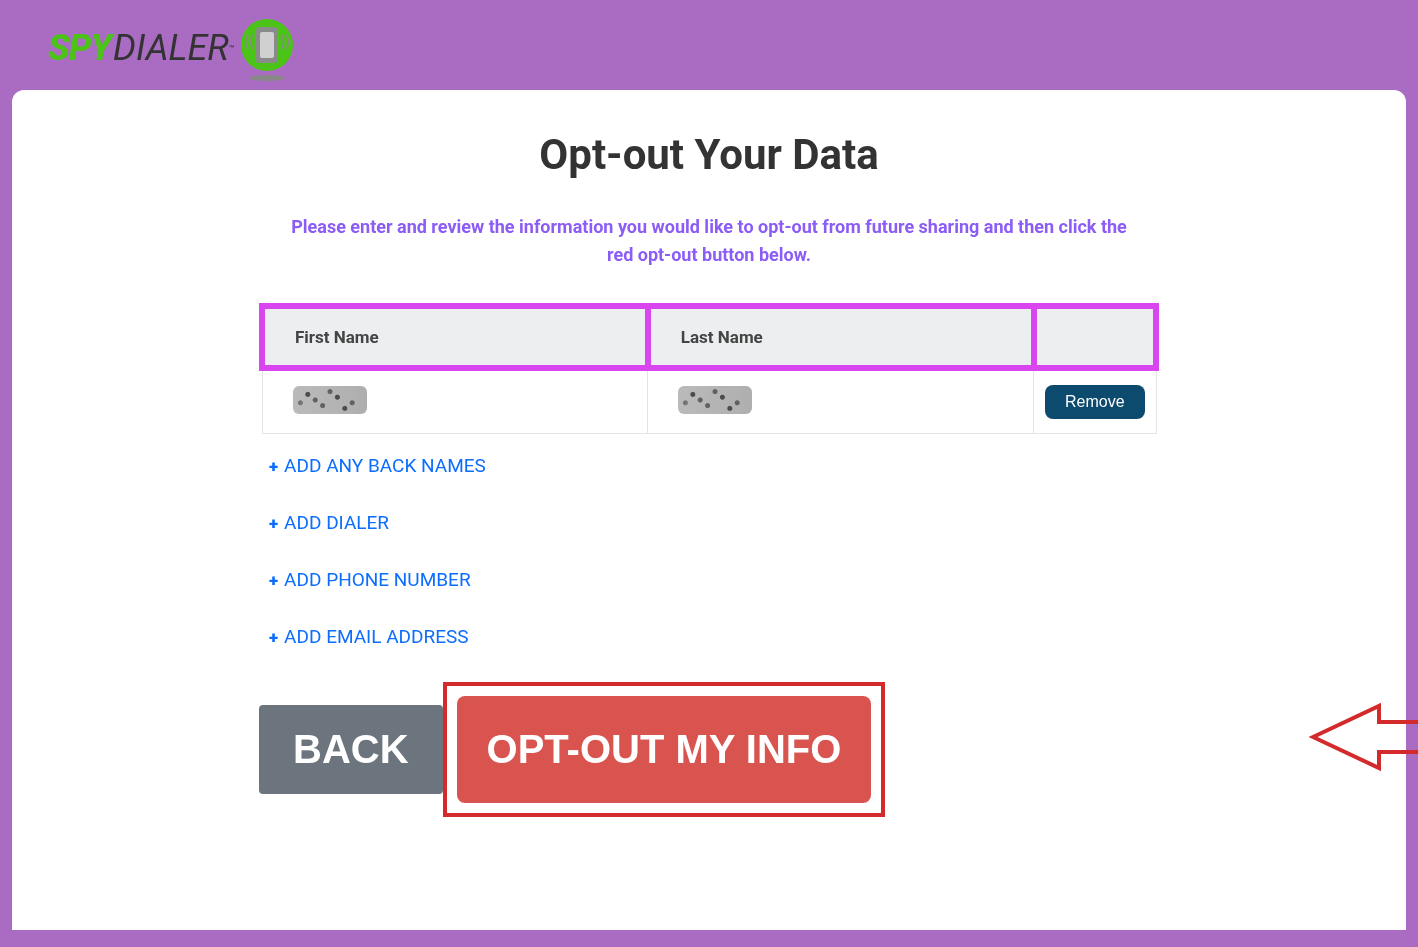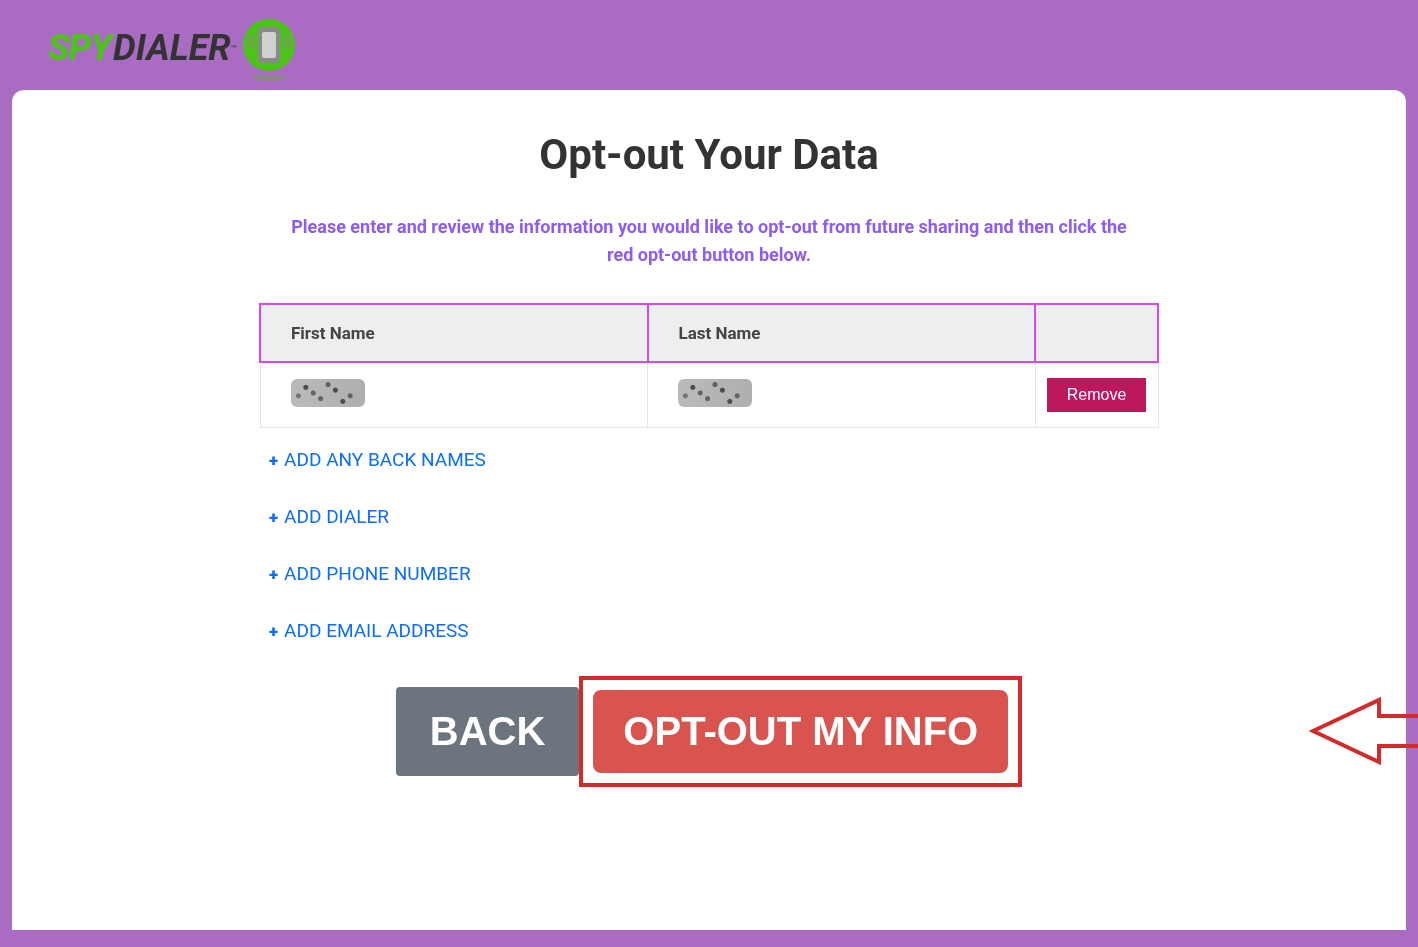--- a/index.html
+++ b/index.html
@@ -22,21 +22,21 @@
   }
   .logo-spy {
     font-size: 36px;
     font-weight: 800;
     color: #4cc417;
     letter-spacing: -1px;
     font-style: italic;
   }
   .logo-dialer {
     font-size: 36px;
-    font-weight: 700;
+    font-weight: 400;
     color: #333;
     letter-spacing: 0px;
     font-style: italic;
     margin-left: 2px;
   }
   .logo-tm {
     font-size: 10px;
     color: #333;
     margin-left: 0px;
     vertical-align: top;
@@ -112,21 +112,21 @@
     border-collapse: collapse;
     margin-bottom: 20px;
   }
   th {
     text-align: left;
     background: #eceeef;
     font-weight: 700;
     font-size: 17px;
     color: #444;
     padding: 18px 30px;
-    border: 2px solid #d946ef;
+    border: 6px solid #d946ef;
   }
   td {
     border: 1px solid #e2e4e6;
     padding: 14px 30px;
     height: 66px;
     vertical-align: middle;
   }
   th.col-fn, td.col-fn { width: 380px; }
   th.col-ln, td.col-ln { width: 380px; }
   th.col-act, td.col-act { width: 110px; text-align:center; padding:14px 10px;}
@@ -140,24 +140,24 @@
       radial-gradient(circle at 80% 60%, #666 2px, transparent 3px),
       radial-gradient(circle at 10% 60%, #777 2px, transparent 3px),
       radial-gradient(circle at 50% 20%, #666 2px, transparent 3px),
       radial-gradient(circle at 70% 80%, #555 2px, transparent 3px),
       radial-gradient(circle at 30% 50%, #666 2px, transparent 3px),
       linear-gradient(90deg, rgba(120,120,120,0.5), rgba(100,100,100,0.5));
     filter: blur(0.6px) contrast(1.2);
     border-radius: 6px;
   }
   .remove-btn {
-    background: #be185d;
+    background: #0c4a6e;
     color: #fff;
     border: none;
-    border-radius: 0;
+    border-radius: 8px;
     padding: 8px 20px;
     font-size: 16px;
     cursor: pointer;
   }
   .add-links {
     padding-left: 10px;
   }
   .add-link {
     display:flex;
     align-items:center;
@@ -176,21 +176,21 @@
   .warning {
     text-align:center;
     color:#d9534f;
     font-weight:700;
     font-size:19px;
     margin-top:30px;
     margin-bottom:50px;
   }
   .btn-row {
     display:flex;
-    justify-content:center;
+    justify-content:flex-start;
     align-items:center;
     position:relative;
   }
   .btn-back {
     background:#6c757d;
     color:#fff;
     border:none;
     font-size:40px;
     font-weight:700;
     padding: 22px 34px;
@@ -200,21 +200,21 @@
   .opt-out-wrap{
     border: 4px solid #d32b2b;
     padding: 10px;
   }
   .btn-optout {
     background:#d9534f;
     color:#fff;
     border:none;
     font-size:40px;
     font-weight:700;
-    padding: 19px 30px;
+    padding: 31px 30px;
     cursor:pointer;
     border-radius: 8px;
   }
   .arrow-annotation{
     position:absolute;
     left: 1050px;
     top: 20px;
     width: 300px;
     height: 70px;
     pointer-events:none;

